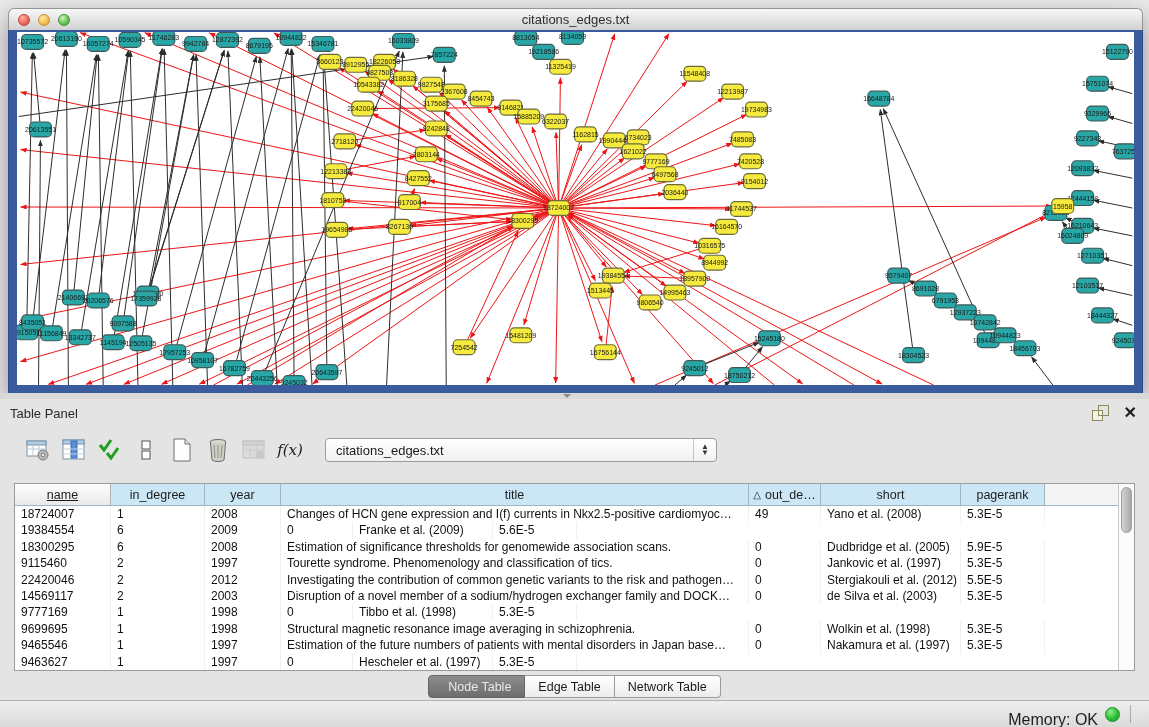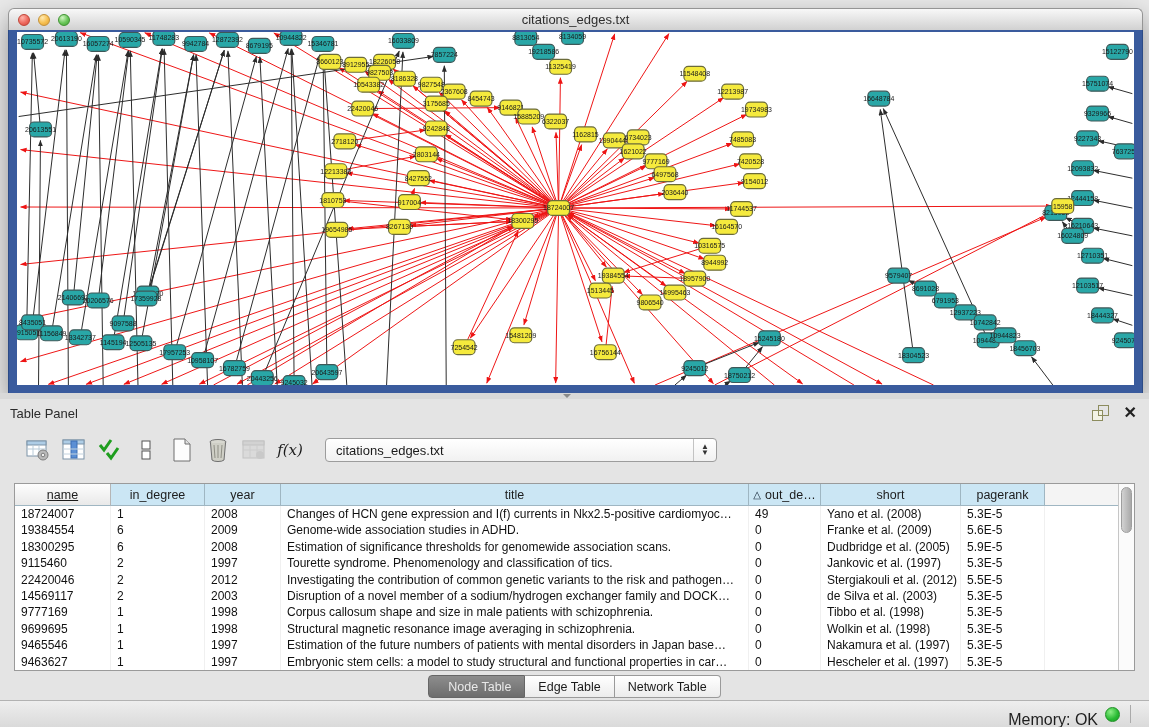--- a/index.html
+++ b/index.html
@@ -572,21 +572,20 @@
             <div class="td" style="width: 76px;">2008</div>
             <div class="td" style="width: 468px;">Changes of HCN gene expression and I(f) currents in Nkx2.5-positive cardiomyoc…</div>
             <div class="td" style="width: 72px;">49</div>
             <div class="td" style="width: 140px;">Yano et al. (2008)</div>
             <div class="td" style="width: 84px;">5.3E-5</div>
           </div>
           <div class="trow">
             <div class="td" style="width: 96px;">19384554</div>
             <div class="td" style="width: 94px;">6</div>
             <div class="td" style="width: 76px;">2009</div>
-            <div class="td" style="width: 468px;">Genome-wide association studies in ADHD.</div>
             <div class="td" style="width: 72px;">0</div>
             <div class="td" style="width: 140px;">Franke et al. (2009)</div>
             <div class="td" style="width: 84px;">5.6E-5</div>
           </div>
           <div class="trow">
             <div class="td" style="width: 96px;">18300295</div>
             <div class="td" style="width: 94px;">6</div>
             <div class="td" style="width: 76px;">2008</div>
             <div class="td" style="width: 468px;">Estimation of significance thresholds for genomewide association scans.</div>
             <div class="td" style="width: 72px;">0</div>
@@ -617,21 +616,20 @@
             <div class="td" style="width: 76px;">2003</div>
             <div class="td" style="width: 468px;">Disruption of a novel member of a sodium/hydrogen exchanger family and DOCK…</div>
             <div class="td" style="width: 72px;">0</div>
             <div class="td" style="width: 140px;">de Silva et al. (2003)</div>
             <div class="td" style="width: 84px;">5.3E-5</div>
           </div>
           <div class="trow">
             <div class="td" style="width: 96px;">9777169</div>
             <div class="td" style="width: 94px;">1</div>
             <div class="td" style="width: 76px;">1998</div>
-            <div class="td" style="width: 468px;">Corpus callosum shape and size in male patients with schizophrenia.</div>
             <div class="td" style="width: 72px;">0</div>
             <div class="td" style="width: 140px;">Tibbo et al. (1998)</div>
             <div class="td" style="width: 84px;">5.3E-5</div>
           </div>
           <div class="trow">
             <div class="td" style="width: 96px;">9699695</div>
             <div class="td" style="width: 94px;">1</div>
             <div class="td" style="width: 76px;">1998</div>
             <div class="td" style="width: 468px;">Structural magnetic resonance image averaging in schizophrenia.</div>
             <div class="td" style="width: 72px;">0</div>
@@ -644,21 +642,20 @@
             <div class="td" style="width: 76px;">1997</div>
             <div class="td" style="width: 468px;">Estimation of the future numbers of patients with mental disorders in Japan base…</div>
             <div class="td" style="width: 72px;">0</div>
             <div class="td" style="width: 140px;">Nakamura et al. (1997)</div>
             <div class="td" style="width: 84px;">5.3E-5</div>
           </div>
           <div class="trow">
             <div class="td" style="width: 96px;">9463627</div>
             <div class="td" style="width: 94px;">1</div>
             <div class="td" style="width: 76px;">1997</div>
-            <div class="td" style="width: 468px;">Embryonic stem cells: a model to study structural and functional properties in car…</div>
             <div class="td" style="width: 72px;">0</div>
             <div class="td" style="width: 140px;">Hescheler et al. (1997)</div>
             <div class="td" style="width: 84px;">5.3E-5</div>
           </div>
         </div>
     </div>
     <div class="vscroll">
         <div class="vthumb"></div>
       </div>
   </div>

